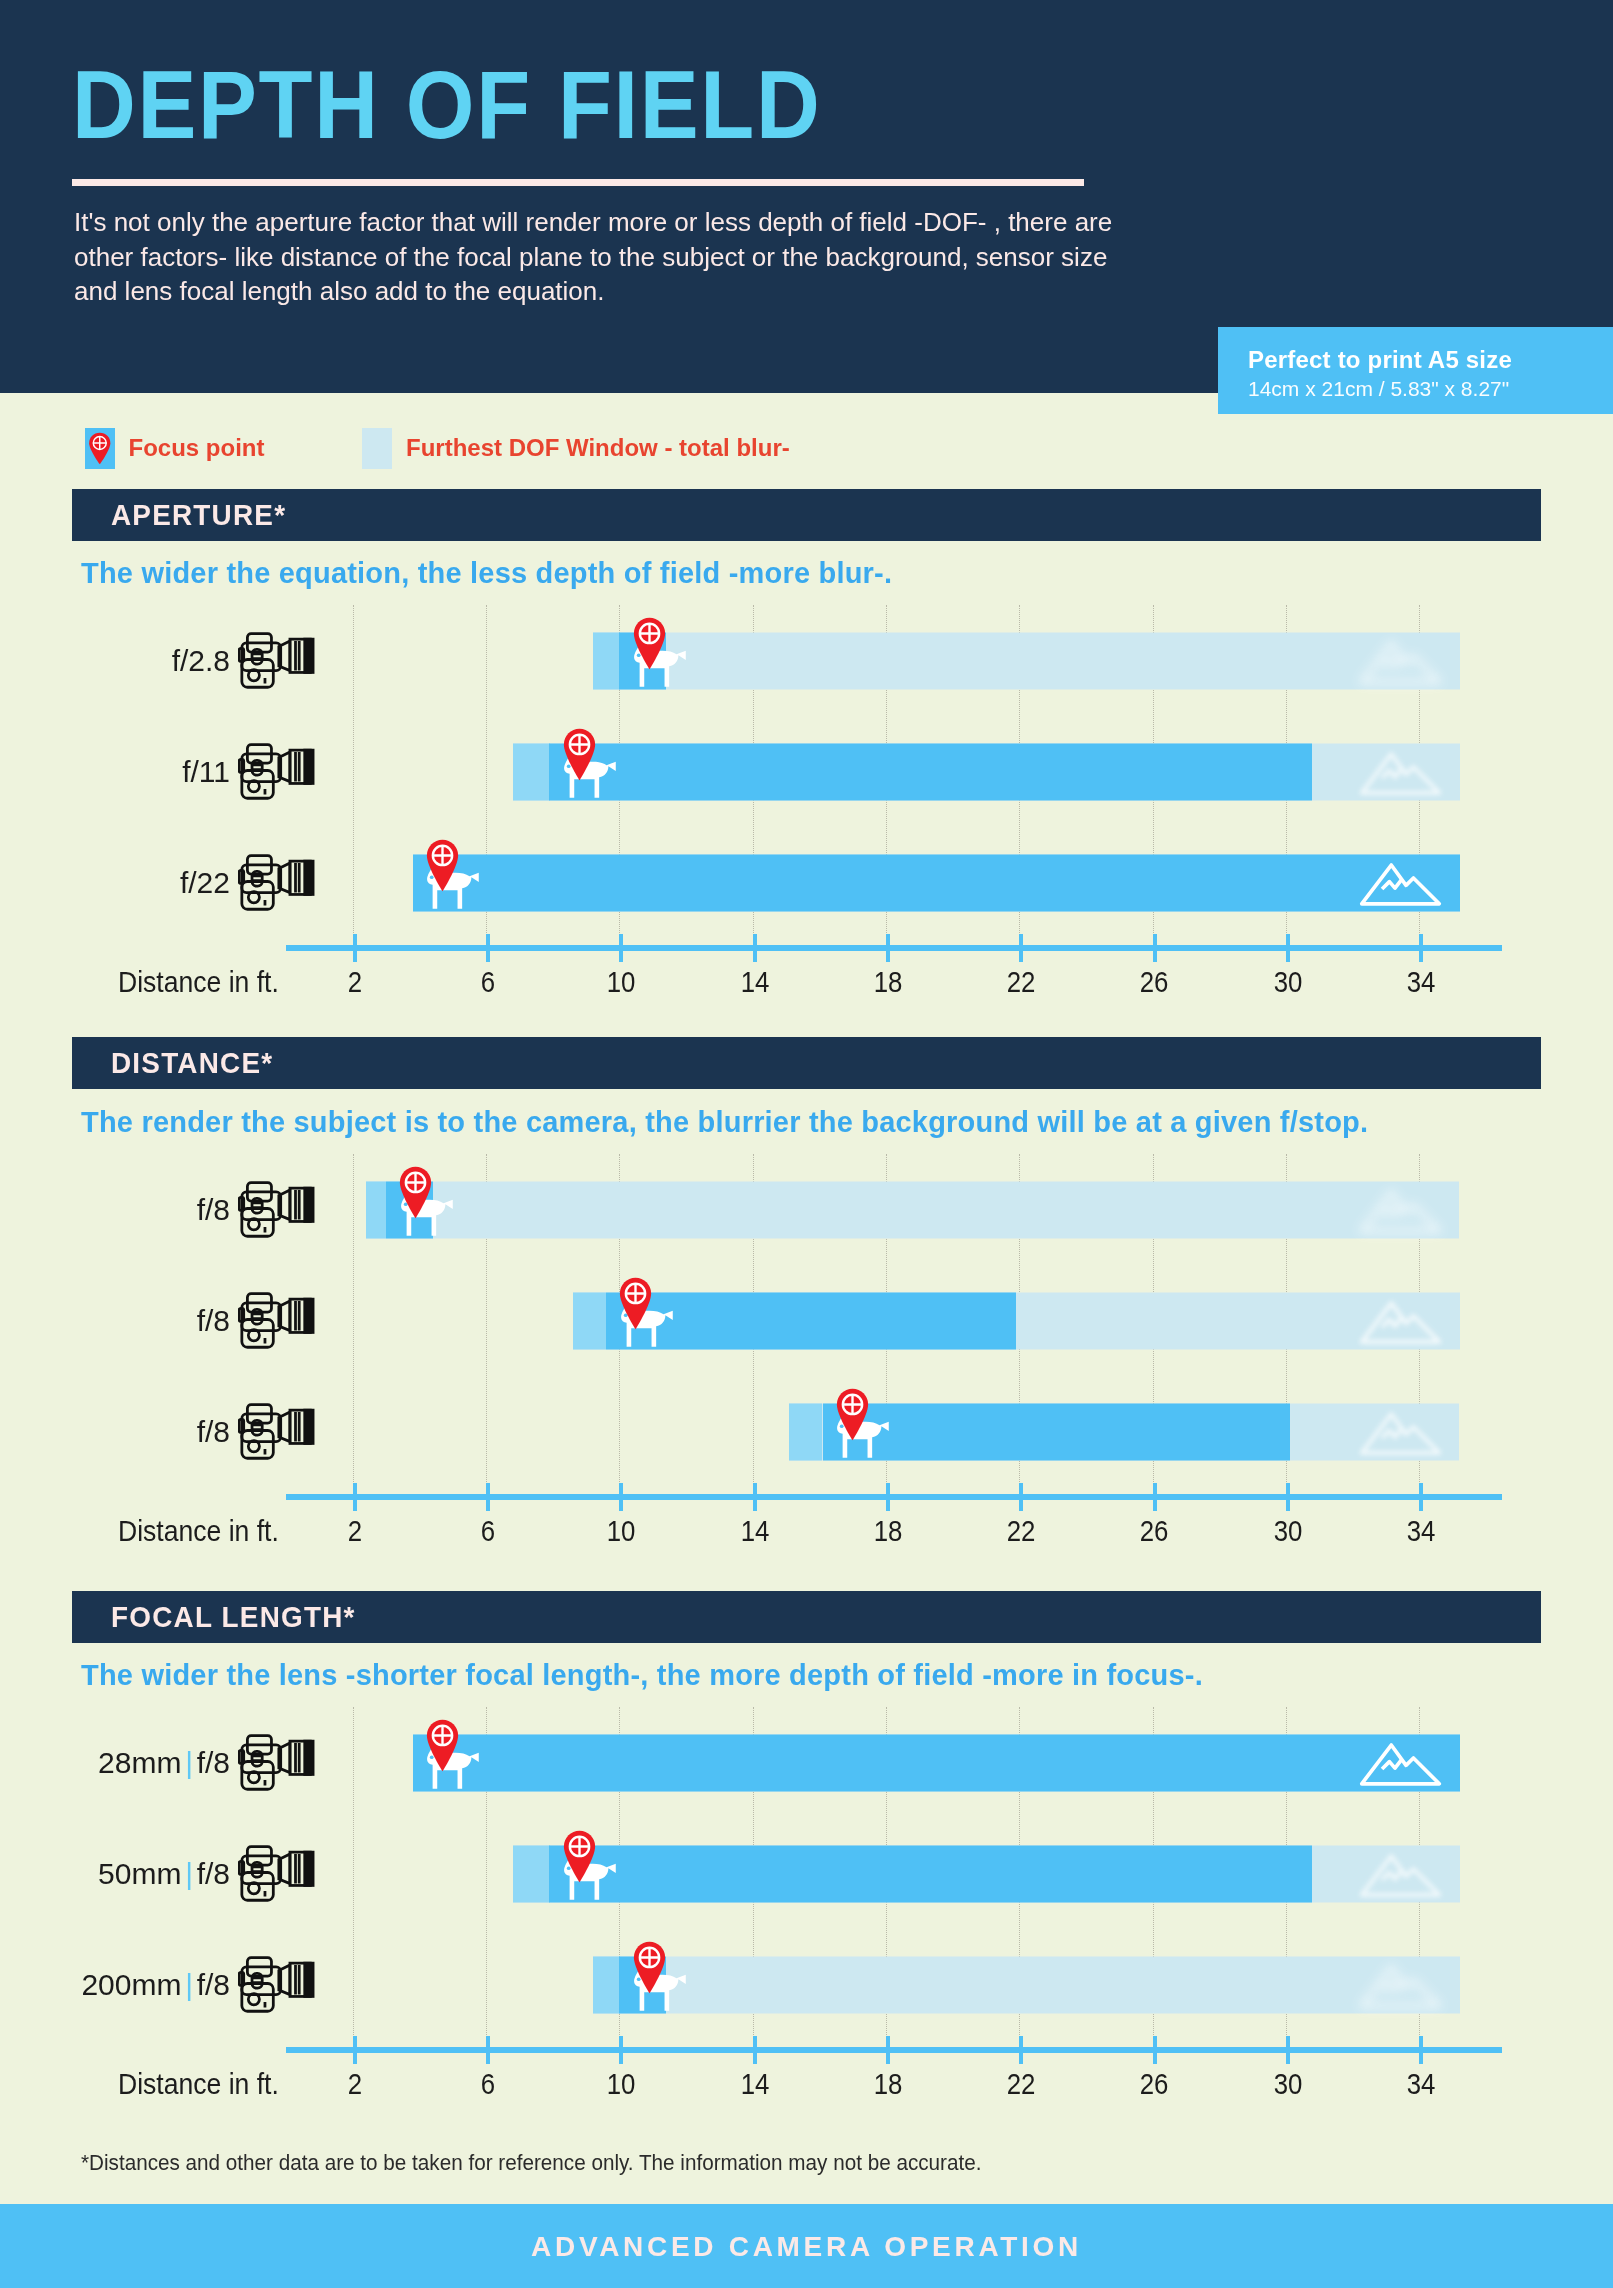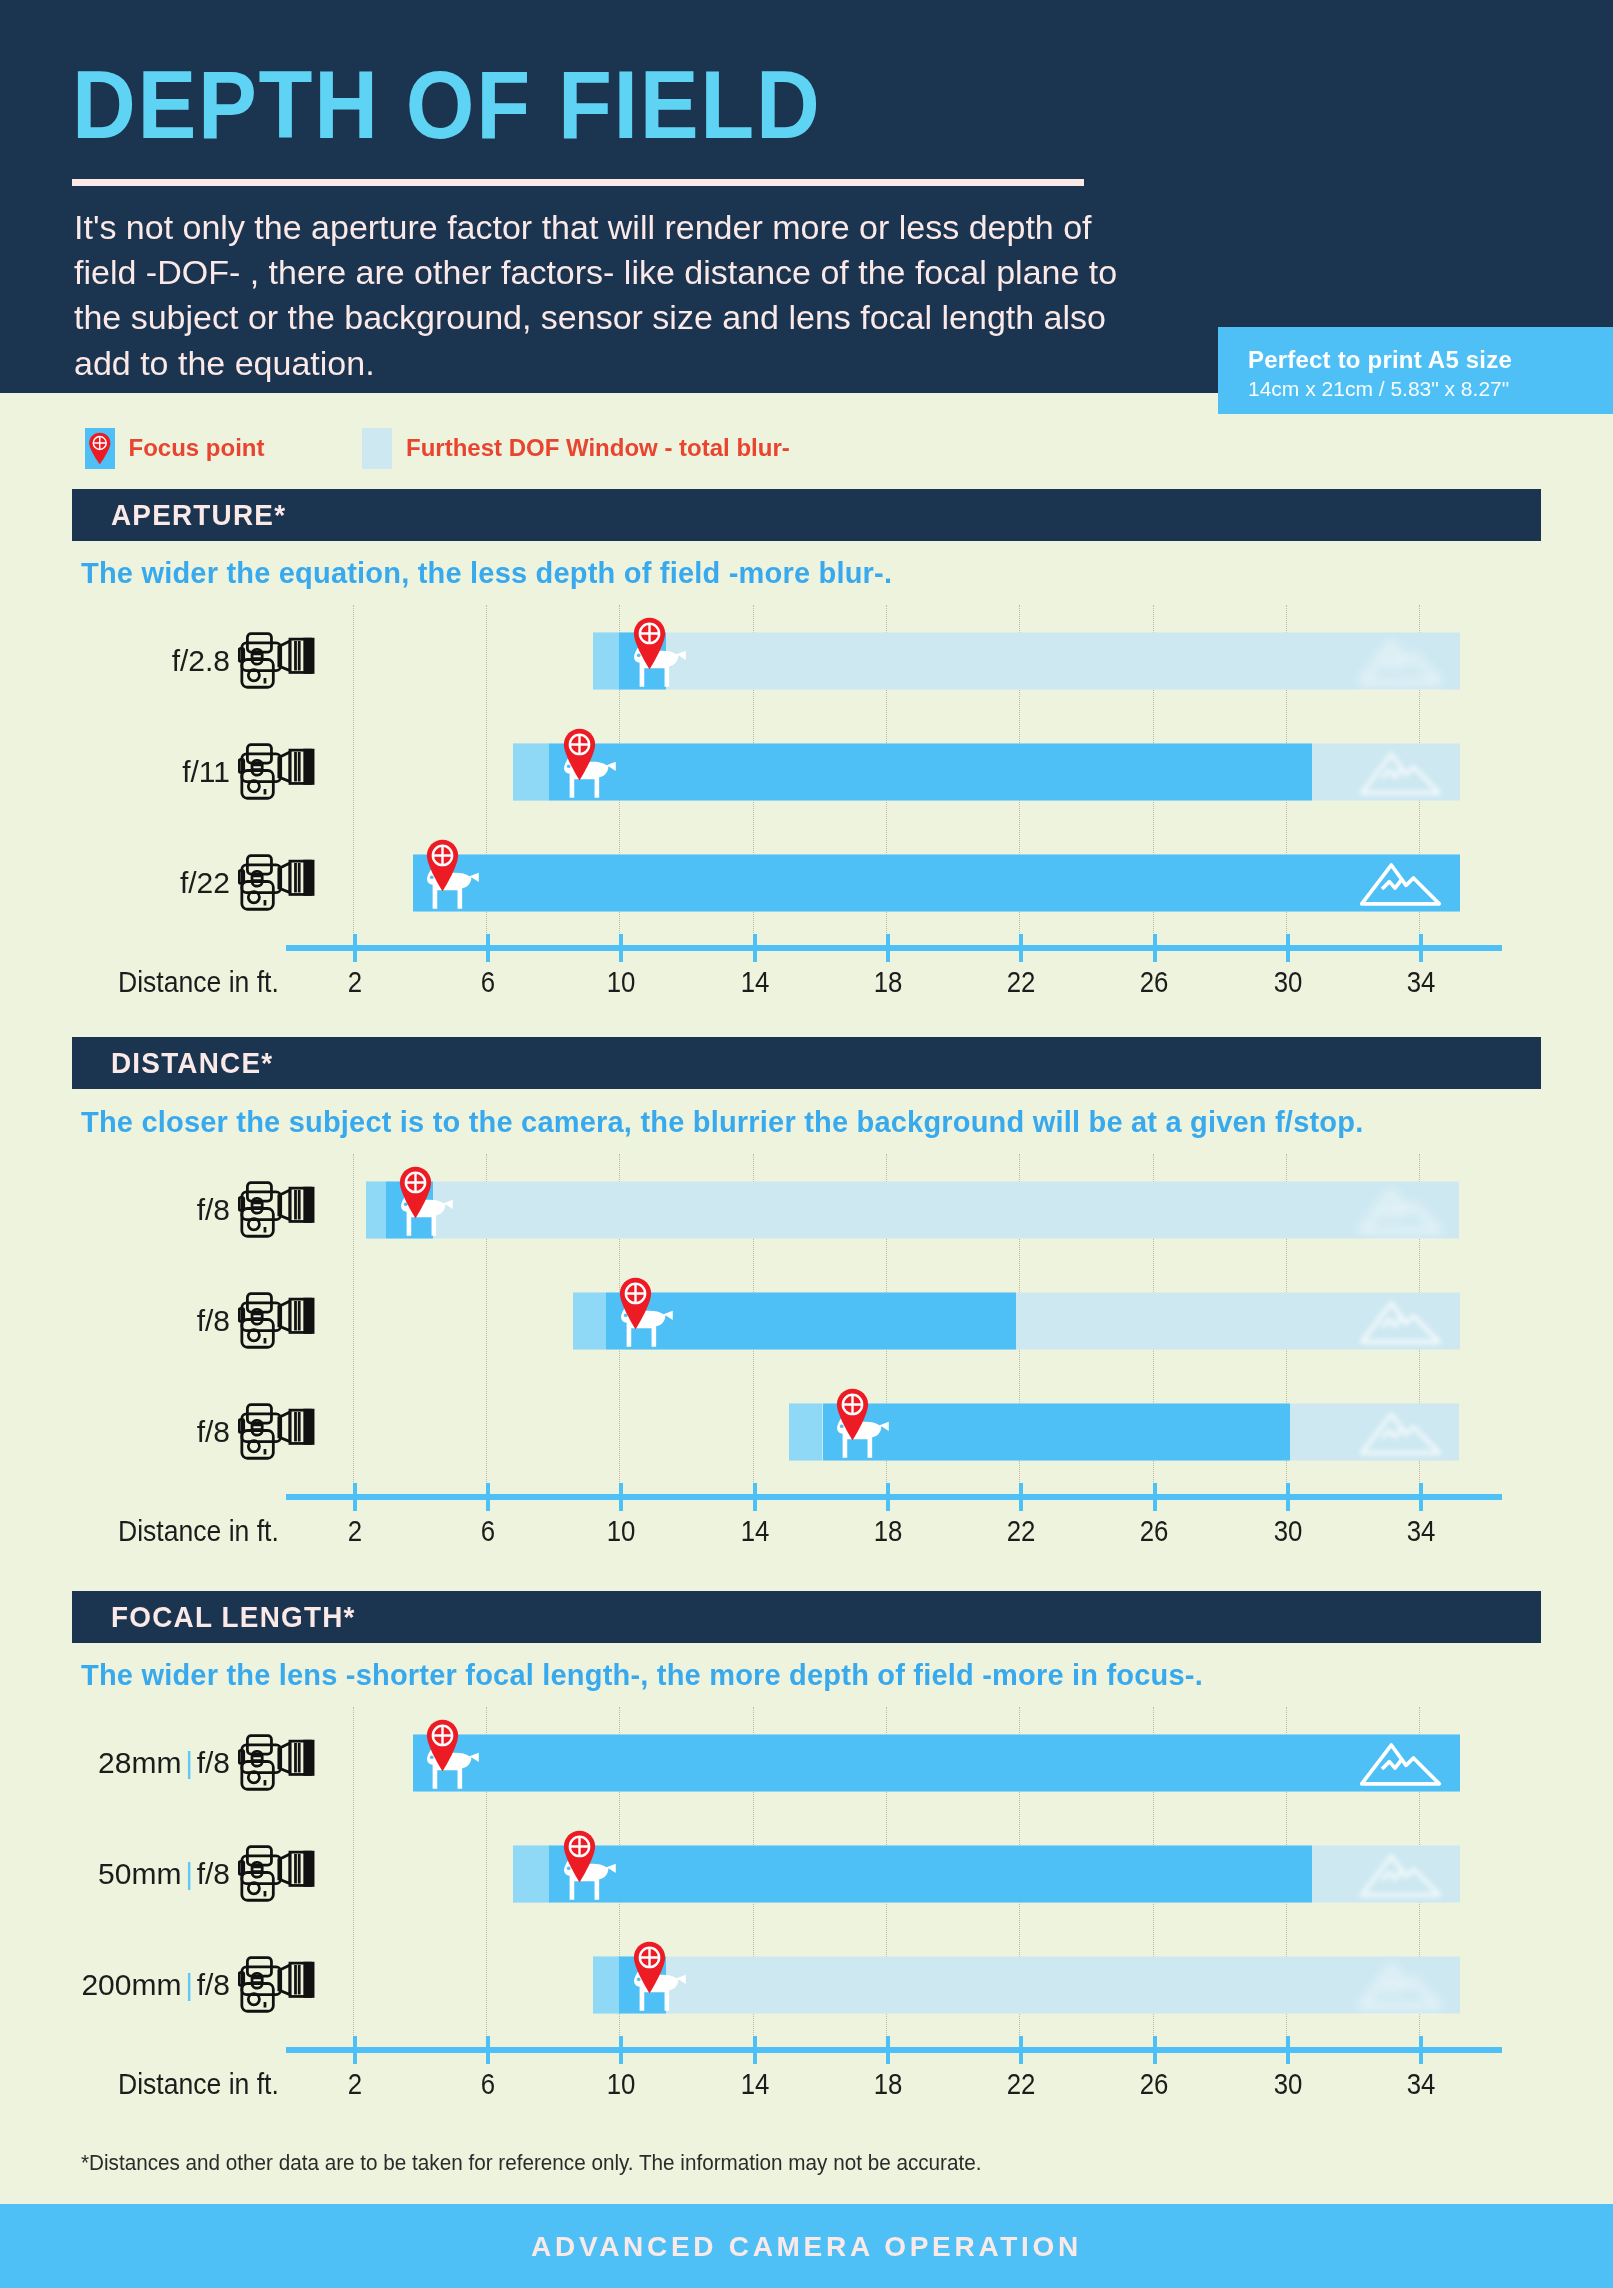--- a/index.html
+++ b/index.html
@@ -22,21 +22,21 @@
     color:#5fd3f3; line-height:1;
     font-family:"Liberation Sans", sans-serif;
     transform:scaleX(0.92); transform-origin:left top;
   }
   .title-rule {
     position:absolute; left:72px; top:179px; width:1012px; height:6.5px;
     background:#fbe9e7;
   }
   .intro {
     position:absolute; left:74px; top:205px; width:1061px;
-    color:#fbe9e7; font-size:34px; line-height:1.33;
+    color:#fbe9e7; font-size:26px; line-height:1.33;
     font-family:"Liberation Sans", sans-serif;
   }
   .badge {
     position:absolute; left:1218px; top:327px; width:395px; height:87px;
     background:#4fc0f5; padding:18.5px 0 0 30px;
   }
   .badge-title { color:#ffffff; font-size:24px; font-weight:bold; letter-spacing:0.2px;}
   .badge-sub { color:#ffffff; font-size:21px; margin-top:3.7px; opacity:.97;}
 
   
@@ -304,21 +304,21 @@
         <div class="axis-tick" style="left: 1286px;"></div>
         <div class="axis-lbl" style="left: 1288px;">30</div>
         <div class="axis-tick" style="left: 1419px;"></div>
         <div class="axis-lbl" style="left: 1421px;">34</div>
         <div class="axis-cap" style="left: 118px;">Distance in ft.</div>
       </div>
     </div>
     <div class="sec-band" style="top: 1037px;">
       <span>DISTANCE*</span>
     </div>
-    <div class="sec-sub" style="top: 1106px;">The closer the subject is to the camera, the blurrier the background will be at a given f/stop.</div>
+    <div class="sec-sub" style="top: 1106px;">The render the subject is to the camera, the blurrier the background will be at a given f/stop.</div>
     <div class="chart" style="top: 1154px; width: 1613px; height: 415px;">
       <div class="gline" style="left: 353px; top: 0px; height: 340px;"></div>
       <div class="gline" style="left: 486px; top: 0px; height: 340px;"></div>
       <div class="gline" style="left: 619px; top: 0px; height: 340px;"></div>
       <div class="gline" style="left: 753px; top: 0px; height: 340px;"></div>
       <div class="gline" style="left: 886px; top: 0px; height: 340px;"></div>
       <div class="gline" style="left: 1019px; top: 0px; height: 340px;"></div>
       <div class="gline" style="left: 1153px; top: 0px; height: 340px;"></div>
       <div class="gline" style="left: 1286px; top: 0px; height: 340px;"></div>
       <div class="gline" style="left: 1419px; top: 0px; height: 340px;"></div>

